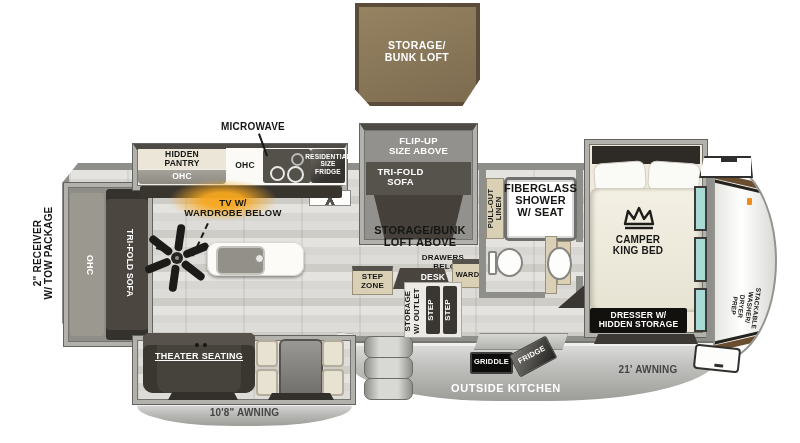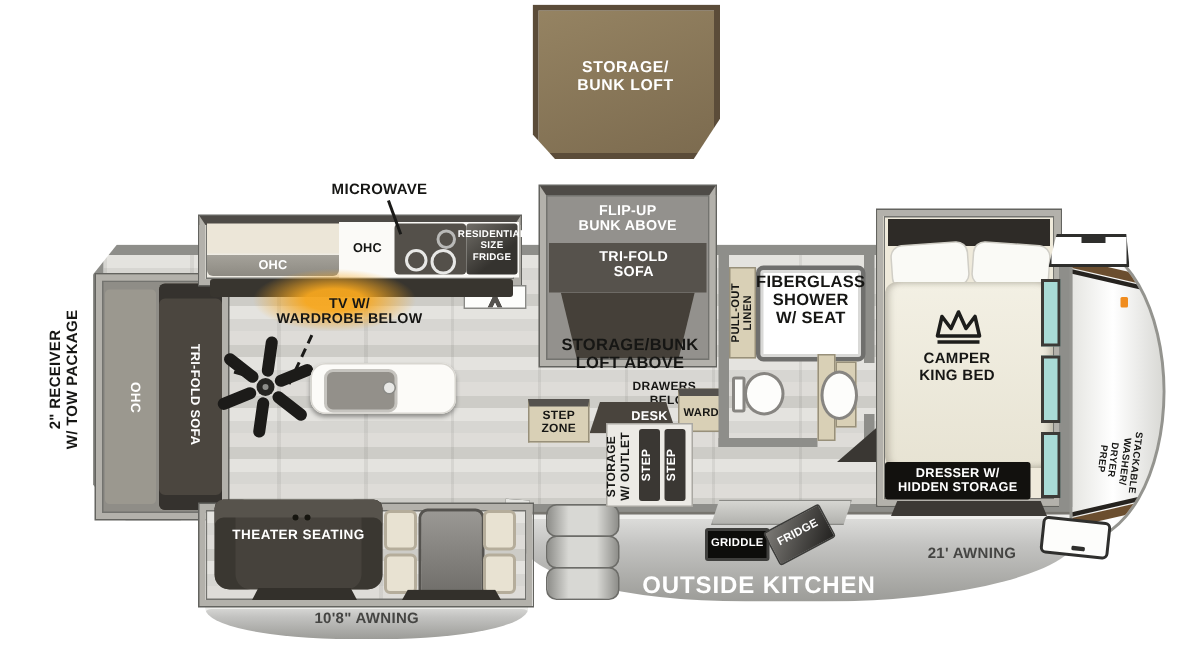--- a/index.html
+++ b/index.html
@@ -38,21 +38,21 @@
 BUNK LOFT</div>
 
   <div class="lbl rotm90" style="left:-30px;top:240px;width:150px;height:26px;font-size:10px;">2" RECEIVER
 W/ TOW PACKAGE</div>
 
   <div class="body-shell wood"></div>
 
   <div class="abs awning" style="left:348px;top:341px;width:372px;height:58px;
               border-radius:3px 3px 46% 40% / 3px 3px 46px 40px;"></div>
   <div class="lbl" style="left:598px;top:364px;width:100px;font-size:10px;color:#454543;">21' AWNING</div>
-  <div class="lbl w" style="left:426px;top:382px;width:160px;font-size:16px;letter-spacing:.6px;">OUTSIDE KITCHEN</div>
+  <div class="lbl w" style="left:426px;top:382px;width:160px;font-size:11px;letter-spacing:.6px;">OUTSIDE KITCHEN</div>
 
   <div class="abs" style="left:474px;top:333px;width:94px;height:17px;border:1px solid #8a8a86;box-sizing:border-box;
               background:linear-gradient(180deg,#d6d6d2,#b2b2ae);
               clip-path:polygon(6% 0,100% 0,94% 100%,0 100%);"></div>
   <div class="abs" style="left:470px;top:352px;width:43px;height:22px;background:#0d0d0b;border:2px solid #3f3f3d;
               box-sizing:border-box;border-radius:2px;"></div>
   <div class="lbl w" style="left:470px;top:358px;width:43px;font-size:7.5px;">GRIDDLE</div>
   <div class="abs" style="left:512px;top:344px;width:40px;height:23px;transform:rotate(-28deg);
               background:linear-gradient(135deg,#7c7a76,#232220);border:1px solid #3c3c3a;border-radius:2px;"></div>
   <div class="lbl w" style="left:512px;top:351px;width:40px;font-size:7.5px;transform:rotate(-28deg);">FRIDGE</div>
@@ -74,20 +74,22 @@
 
   <div class="slide" style="left:64px;top:183px;width:88px;height:163px;background:#8f8d87;"></div>
   <div class="abs" style="left:70px;top:193px;width:34px;height:143px;background:#9b988f;border-radius:3px;"></div>
   <div class="abs" style="left:106px;top:189px;width:42px;height:151px;background:#4b463f;border-radius:4px;
               box-shadow:inset 0 10px 0 #35322e, inset 0 -10px 0 #35322e;"></div>
   <div class="lbl w rot90" style="left:37px;top:258px;width:100px;height:14px;font-size:9px;">OHC</div>
   <div class="lbl w rot90" style="left:62px;top:256px;width:130px;height:14px;font-size:8.5px;">TRI-FOLD SOFA</div>
 
   <div class="slide" style="left:133px;top:144px;width:214px;height:46px;background:#efece4;border-top:6px solid #4e4b47;"></div>
   <div class="abs" style="left:138px;top:149px;width:88px;height:20px;background:#ece6d8;"></div>
+  <div class="lbl" style="left:138px;top:150px;width:88px;font-size:8.5px;">HIDDEN
+PANTRY</div>
   <div class="abs" style="left:138px;top:170px;width:88px;height:14px;background:linear-gradient(180deg,#a5a29a,#8d8a82);border-radius:0 0 4px 4px;"></div>
   <div class="lbl w" style="left:138px;top:172px;width:88px;font-size:8.5px;">OHC</div>
   <div class="abs" style="left:226px;top:148px;width:120px;height:37px;background:#fbfaf7;"></div>
   <div class="lbl" style="left:226px;top:161px;width:38px;font-size:8.5px;">OHC</div>
   <div class="abs" style="left:263px;top:149px;width:48px;height:34px;background:#54504a;border-radius:3px;">
     <span class="abs" style="left:7px;top:17px;width:11px;height:11px;border:2px solid #e8e8e6;border-radius:50%;"></span>
     <span class="abs" style="left:24px;top:17px;width:13px;height:13px;border:2px solid #e8e8e6;border-radius:50%;"></span>
     <span class="abs" style="left:28px;top:4px;width:9px;height:9px;border:2px solid #b9b9b7;border-radius:50%;"></span>
   </div>
   <div class="abs" style="left:311px;top:149px;width:34px;height:34px;background:linear-gradient(140deg,#716e68 0%,#35332f 65%);border-radius:2px;"></div>
@@ -138,23 +140,23 @@
   </svg>
 
   <div class="abs" style="left:207px;top:242px;width:97px;height:34px;background:#fcfbf8;border-radius:10px;
               box-shadow:0 2px 3px rgba(40,40,38,.45), inset 0 0 0 1px #d8d6d0;">
     <div class="abs" style="left:9px;top:4px;width:45px;height:25px;background:#93908a;border:2px solid #c6c4bf;border-radius:6px;"></div>
     <span class="abs" style="left:48px;top:12px;width:7px;height:7px;background:#e8e8e6;border:1px solid #8a8a86;border-radius:50%;"></span>
   </div>
 
   <div class="slide" style="left:360px;top:124px;width:117px;height:120px;background:#93918d;border-top:6px solid #4e4b47;"></div>
   <div class="lbl w" style="left:363px;top:136px;width:111px;font-size:9.5px;">FLIP-UP
-BUNK ABOVE</div>
+SIZE ABOVE</div>
   <div class="abs" style="left:366px;top:162px;width:105px;height:33px;background:#56524c;"></div>
-  <div class="lbl w" style="left:366px;top:167px;width:113px;font-size:9.5px;">TRI-FOLD
+  <div class="lbl w" style="left:344px;top:167px;width:113px;font-size:9.5px;">TRI-FOLD
 SOFA</div>
   <div class="abs" style="left:370px;top:195px;width:97px;height:44px;background:#454039;
               clip-path:polygon(4% 0,96% 0,85% 100%,15% 100%);"></div>
 
   <div class="lbl" style="left:352px;top:224px;width:136px;font-size:11px;">STORAGE/BUNK
 LOFT ABOVE</div>
   <div class="lbl" style="left:384px;top:254px;width:80px;font-size:8px;text-align:right;">DRAWERS
 BELOW</div>
   <div class="abs" style="left:393px;top:268px;width:58px;height:21px;background:#49443d;
               clip-path:polygon(12% 0,88% 0,100% 100%,0 100%);"></div>
@@ -252,21 +254,21 @@
               box-sizing:border-box;border-radius:4px;transform:rotate(6deg);">
     <span class="abs" style="left:19px;top:16px;width:9px;height:3px;background:#2f2f2d;border-radius:1px;"></span>
   </div>
 
   <div class="slide wood" style="left:133px;top:336px;width:222px;height:68px;"></div>
   <div class="abs" style="left:143px;top:333px;width:112px;height:60px;background:#46423c;border-radius:6px 6px 10px 10px;
               box-shadow:inset 0 12px 0 #57534c, inset 14px 0 0 #3a3731, inset -14px 0 0 #3a3731;">
     <span class="abs" style="left:52px;top:10px;width:4px;height:4px;background:#16150f;border-radius:50%;"></span>
     <span class="abs" style="left:60px;top:10px;width:4px;height:4px;background:#16150f;border-radius:50%;"></span>
   </div>
-  <div class="lbl w" style="left:143px;top:352px;width:112px;font-size:9px;letter-spacing:.3px;">THEATER SEATING</div>
+  <div class="lbl w" style="left:143px;top:352px;width:112px;font-size:9px;letter-spacing:.3px;text-decoration:underline;">THEATER SEATING</div>
   <div class="abs" style="left:168px;top:392px;width:70px;height:8px;background:#33302b;clip-path:polygon(6% 0,94% 0,100% 100%,0 100%);"></div>
 
   <div class="abs" style="left:256px;top:340px;width:22px;height:27px;background:#e8e2d2;border:2px solid #b5ad9b;border-radius:4px;box-sizing:border-box;"></div>
   <div class="abs" style="left:256px;top:369px;width:22px;height:27px;background:#e8e2d2;border:2px solid #b5ad9b;border-radius:4px;box-sizing:border-box;"></div>
   <div class="abs" style="left:279px;top:339px;width:44px;height:60px;border-radius:6px;border:2px solid #55534f;
               background:linear-gradient(180deg,#9a9894,#6f6d69);box-sizing:border-box;"></div>
   <div class="abs" style="left:322px;top:340px;width:22px;height:27px;background:#e8e2d2;border:2px solid #b5ad9b;border-radius:4px;box-sizing:border-box;"></div>
   <div class="abs" style="left:322px;top:369px;width:22px;height:27px;background:#e8e2d2;border:2px solid #b5ad9b;border-radius:4px;box-sizing:border-box;"></div>
   <div class="abs" style="left:268px;top:393px;width:66px;height:7px;background:#33302b;clip-path:polygon(6% 0,94% 0,100% 100%,0 100%);"></div>
 

